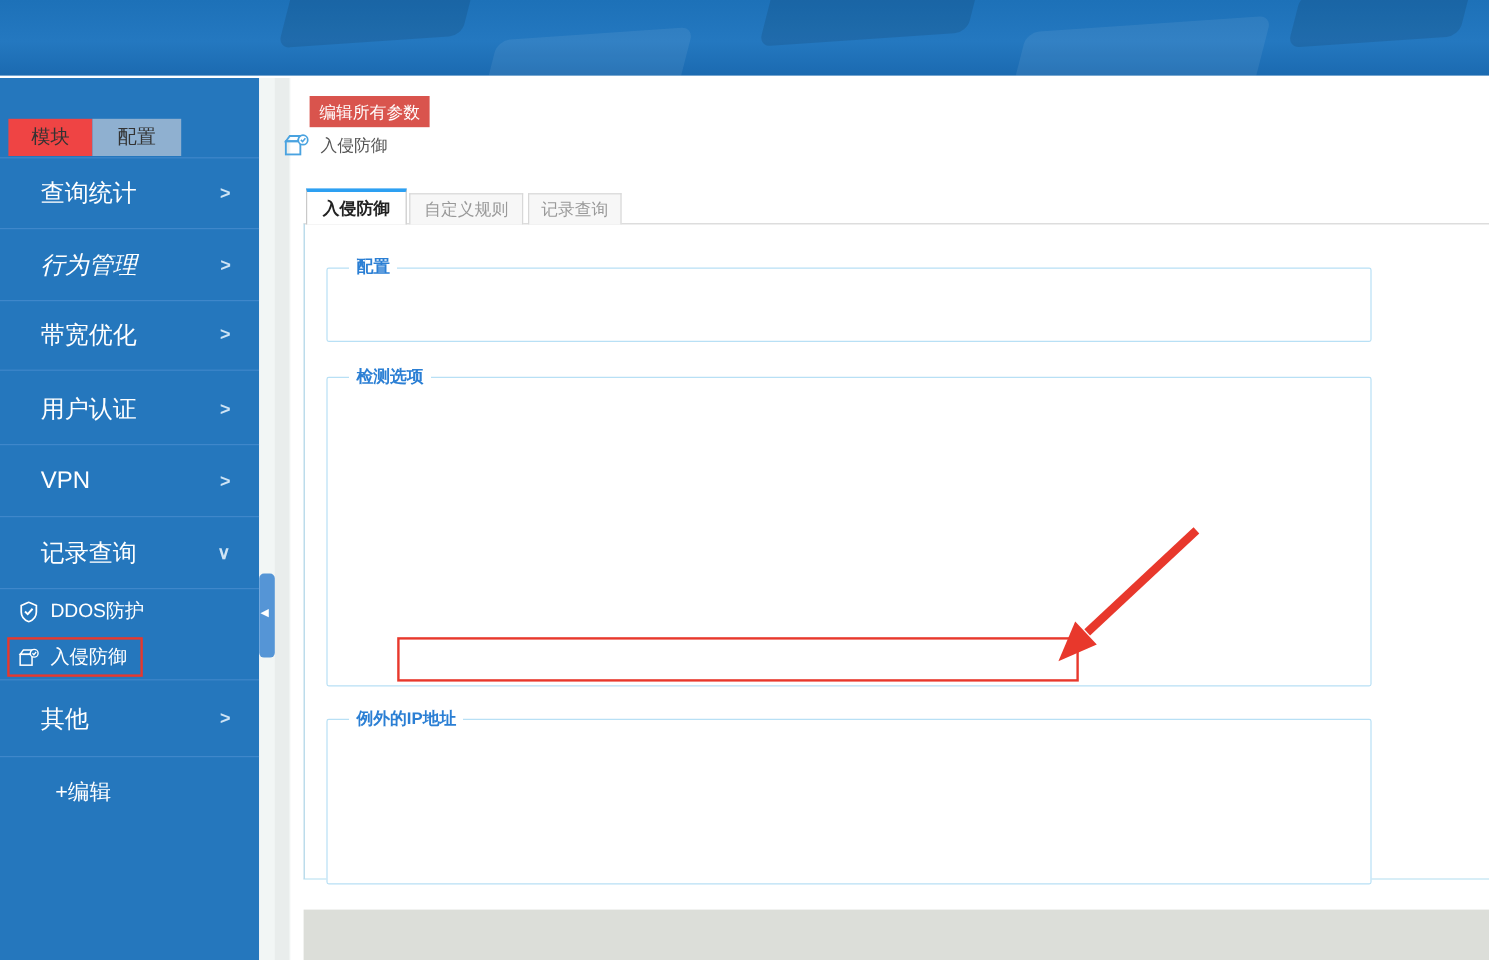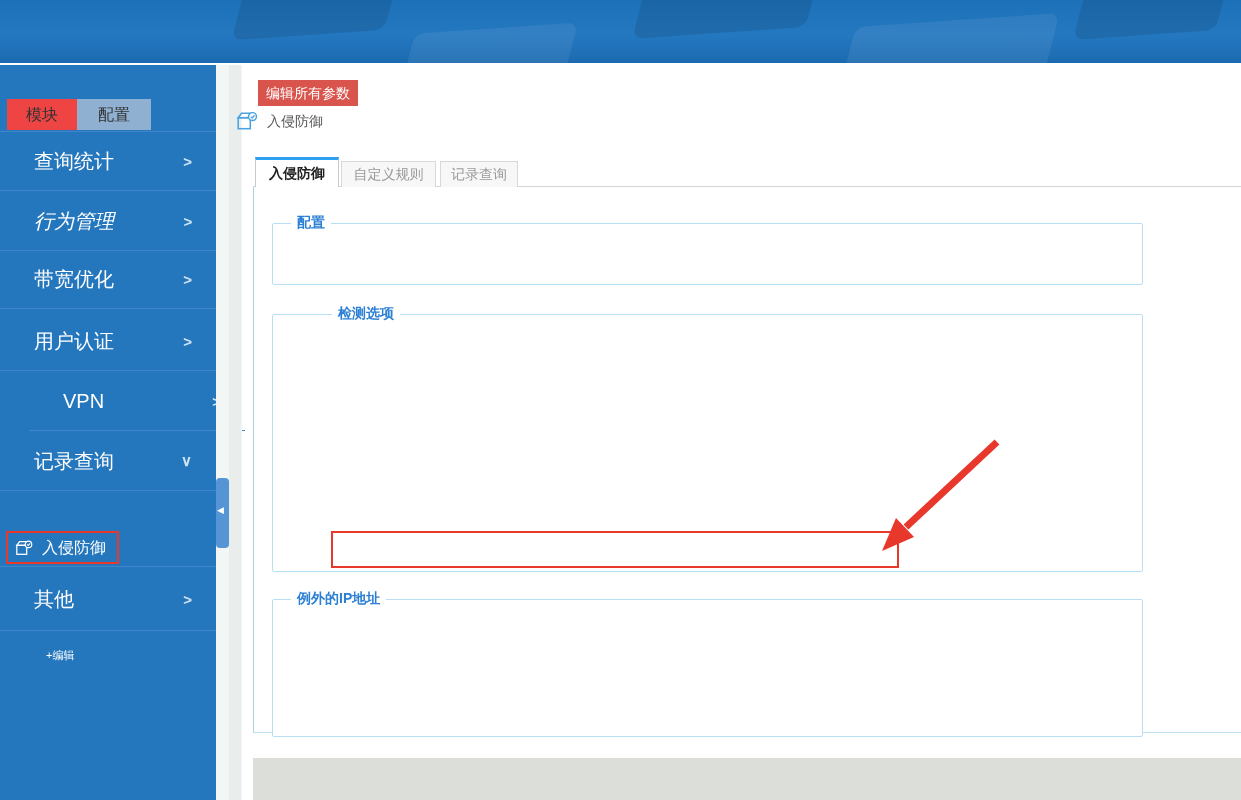--- a/index.html
+++ b/index.html
@@ -20,21 +20,21 @@
     font-size:16px; color:#333; cursor:pointer; }
   .mode-tab.on { left:7px; width:70px; background:#ef4444; }
   .mode-tab.off { left:77px; width:74px; background:#8fb0d0; }
   .menu-item { position:absolute; left:0; width:216px; height:60px; border-bottom:1px solid #3f87ca; color:#fff; cursor:pointer;text-align:center; }
   .menu-item.first { border-top:1px solid #3f87ca; }
   .mi-label { position:absolute; left:34px; top:50%; transform:translateY(-50%); font-size:20px; }
   .mi-chev { position:absolute; right:24px; top:50%; transform:translateY(-50%); font-size:15px; font-weight:bold; color:#cfe4f5; }
   .sub-item { position:absolute; left:0; width:216px; color:#fff; cursor:pointer; }
   .sub-label { position:absolute; left:42px; top:50%; transform:translateY(-50%); font-size:16px; }
   .sub-icon { position:absolute; left:15px; top:50%; transform:translateY(-50%); width:18px; height:18px; }
-  .edit-link { position:absolute; left:46px; top:583px; color:#fff; font-size:11px; cursor:pointer; }
+  .edit-link { position:absolute; left:46px; top:583px; color:#fff; font-size:18px; cursor:pointer; }
 
   
   .side-strip { position:absolute; left:216px; top:65px; width:26px; height:735px; background:#f2f6f5; }
   .side-strip-inner { position:absolute; left:13px; top:0; width:12px; height:735px; background:#e9edec; }
   .collapse-handle { position:absolute; left:216px; top:478px; width:13px; height:70px; background:#5595d6;
     border-radius:4px; cursor:pointer; }
   .collapse-handle span { position:absolute; left:1px; top:27px; color:#fff; font-size:9px; }
 
   
   .apply-btn { position:absolute; left:258px; top:80px; width:100px; height:26px; background:#d9544d;
@@ -124,29 +124,36 @@
     <span class="mi-chev">&gt;</span>
   </div>
   <div class="menu-item" style="top:184px;">
     <span class="mi-label">带宽优化</span>
     <span class="mi-chev">&gt;</span>
   </div>
   <div class="menu-item" style="top:246px;">
     <span class="mi-label">用户认证</span>
     <span class="mi-chev">&gt;</span>
   </div>
-  <div class="menu-item" style="top:306px;margin-left:29px;">
+  <div class="menu-item" style="top:306px;">
     <span class="mi-label">VPN</span>
     <span class="mi-chev">&gt;</span>
   </div>
   <div class="menu-item" style="top:366px;">
     <span class="mi-label">记录查询</span>
     <span class="mi-chev">∨</span>
   </div>
 
+  <div class="sub-item" style="top:426px;height:38px;">
+    <svg class="sub-icon" viewBox="0 0 20 20">
+      <path d="M10 1 L17 4 V10 C17 14.5 13.8 17.6 10 19 C6.2 17.6 3 14.5 3 10 V4 Z" fill="none" stroke="#fff" stroke-width="1.6"></path>
+      <path d="M6.5 9.5 L9 12 L13.5 7" fill="none" stroke="#fff" stroke-width="1.8"></path>
+    </svg>
+    <span class="sub-label">DDOS防护</span>
+  </div>
   <div class="sub-item" style="top:464px;height:37px;">
     <svg class="sub-icon" viewBox="0 0 20 20">
       <path d="M2 7 L5 3 H13 L11 7 Z" fill="none" stroke="#fff" stroke-width="1.4"></path>
       <rect x="2" y="7" width="11" height="10" fill="none" stroke="#fff" stroke-width="1.4"></rect>
       <circle cx="15" cy="6" r="3.6" fill="#2577bd" stroke="#fff" stroke-width="1.3"></circle>
       <path d="M13.4 6 L14.7 7.3 L16.8 4.8" fill="none" stroke="#fff" stroke-width="1.2"></path>
     </svg>
     <span class="sub-label">入侵防御</span>
   </div>
 
@@ -197,21 +204,21 @@
 <svg class="abs" style="left:693px;top:244px;width:22px;height:22px;" viewBox="0 0 22 22">
   <circle cx="9" cy="9" r="6.2" fill="none" stroke="#6b6b6b" stroke-width="2.4"></circle>
   <line x1="13.8" y1="13.8" x2="19.5" y2="19.5" stroke="#6b6b6b" stroke-width="2.8"></line>
 </svg>
 <div class="abs" style="left:734px;top:243px;width:22px;height:22px;">
   <div class="abs" style="left:0;bottom:2px;width:6px;height:17px;background:#64b32c;border:1px solid #4c8f1e;"></div>
   <div class="abs" style="left:7px;bottom:2px;width:6px;height:12px;background:#3a6fb0;border:1px solid #2c568c;"></div>
   <div class="abs" style="left:14px;bottom:2px;width:6px;height:8px;background:#f0803c;border:1px solid #c96426;"></div>
 </div>
 
-<fieldset class="grp" style="left:272px;top:305px;width:871px;height:267px;padding-left:41px;">
+<fieldset class="grp" style="left:272px;top:305px;width:871px;height:267px;">
   <legend>检测选项</legend>
 </fieldset>
 
 <div class="flabel" style="left:337px;top:345px;">
   <span>检测网卡:</span><span class="help">?</span>
 </div>
 <div class="sel" style="left:500px;top:339px;width:84px;">
   <span class="txt">手动指定</span>
   <span class="arr">∨</span>
 </div>

